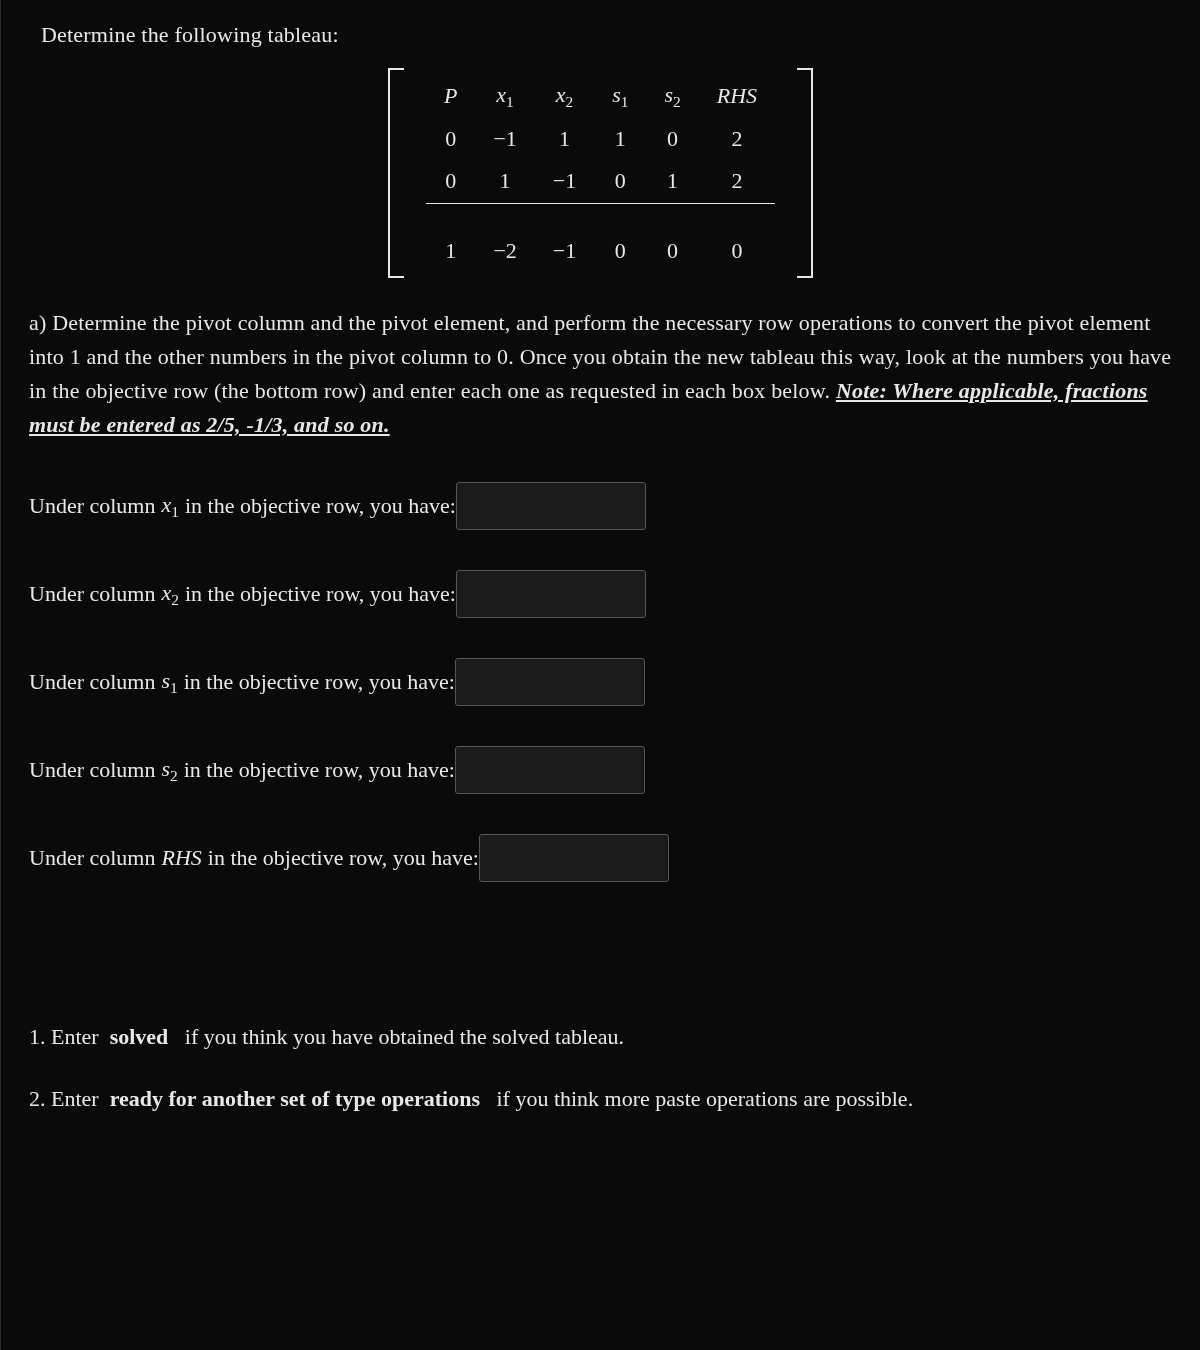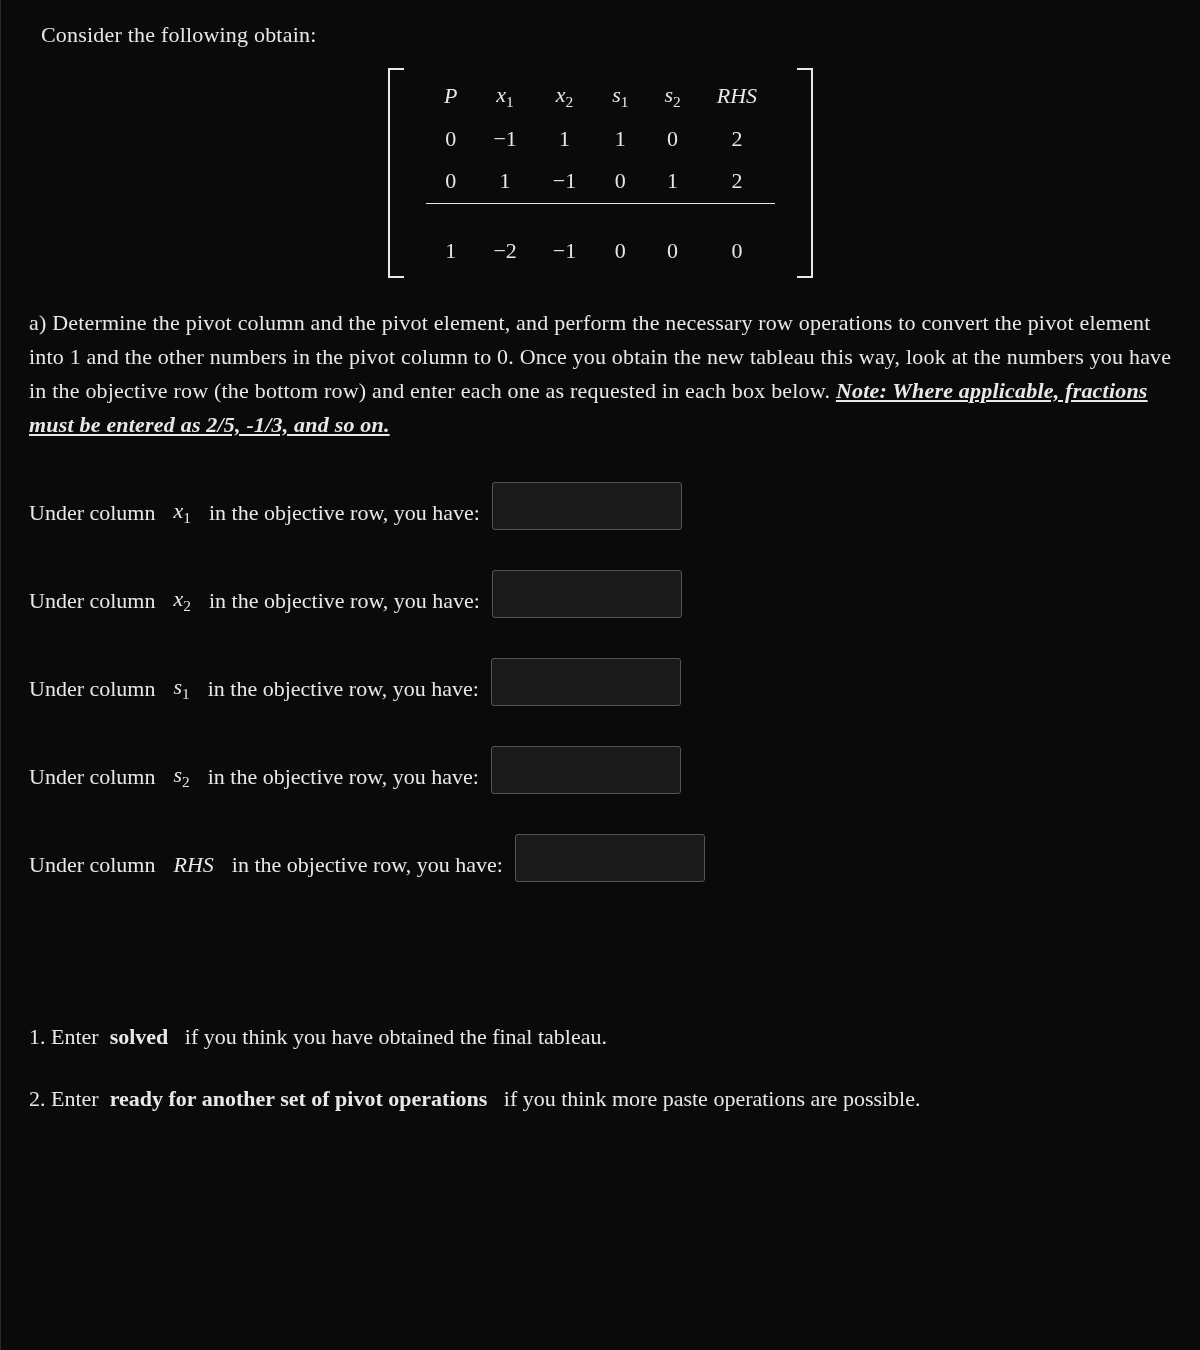--- a/index.html
+++ b/index.html
@@ -85,22 +85,22 @@
   }
   .ital { font-style: italic; }
   .bold-ul {
     font-weight: bold;
     font-style: italic;
     text-decoration: underline;
   }
   .input-row {
     margin: 40px 0;
     display: flex;
-    align-items: flex-end;
-    gap: 12px;
+    align-items: center;
+    gap: 0;
     flex-wrap: wrap;
   }
   .answer-box {
     display: inline-block;
     width: 190px;
     height: 48px;
     background: #1a1a1a;
     border: 1px solid #555;
     border-radius: 3px;
     vertical-align: middle;
@@ -122,21 +122,21 @@
   .mathvar {
     font-style: italic;
     padding: 0 6px;
   }
 </style>
 </head>
 <body>
 
 <div class="page">
 
-  <p class="para" style="margin-left:12px;">Consider the following obtain:</p>
+  <p class="para" style="margin-left:12px;">Determine the following tableau:</p>
 
   <div class="tableau-wrap">
     <div class="bracketed">
       <div class="bracket left"></div>
       <div class="matrix">
         <table>
           <tbody>
               <tr class="head">
             <td><span class="ital">P</span></td>
             <td><span class="ital">x</span><sub>1</sub></td>
@@ -222,23 +222,23 @@
   </div>
 
   <div class="spacer-big"></div>
 
 
   <ol class="opts">
     <li>
       <span>1.</span>
       <span>Enter</span>&nbsp;
       <span class="bolditalic">solved</span>&nbsp;&nbsp;
-      <span>if you think you have obtained the final tableau.</span>
+      <span>if you think you have obtained the solved tableau.</span>
     </li>
     <li>
       <span>2.</span>
       <span>Enter</span>&nbsp;
-      <span class="bolditalic">ready for another set of pivot operations</span>&nbsp;&nbsp;
+      <span class="bolditalic">ready for another set of type operations</span>&nbsp;&nbsp;
       <span>if you think more paste operations are possible.</span>
     </li>
   </ol>
 
 </div>
 
 </body></html>

